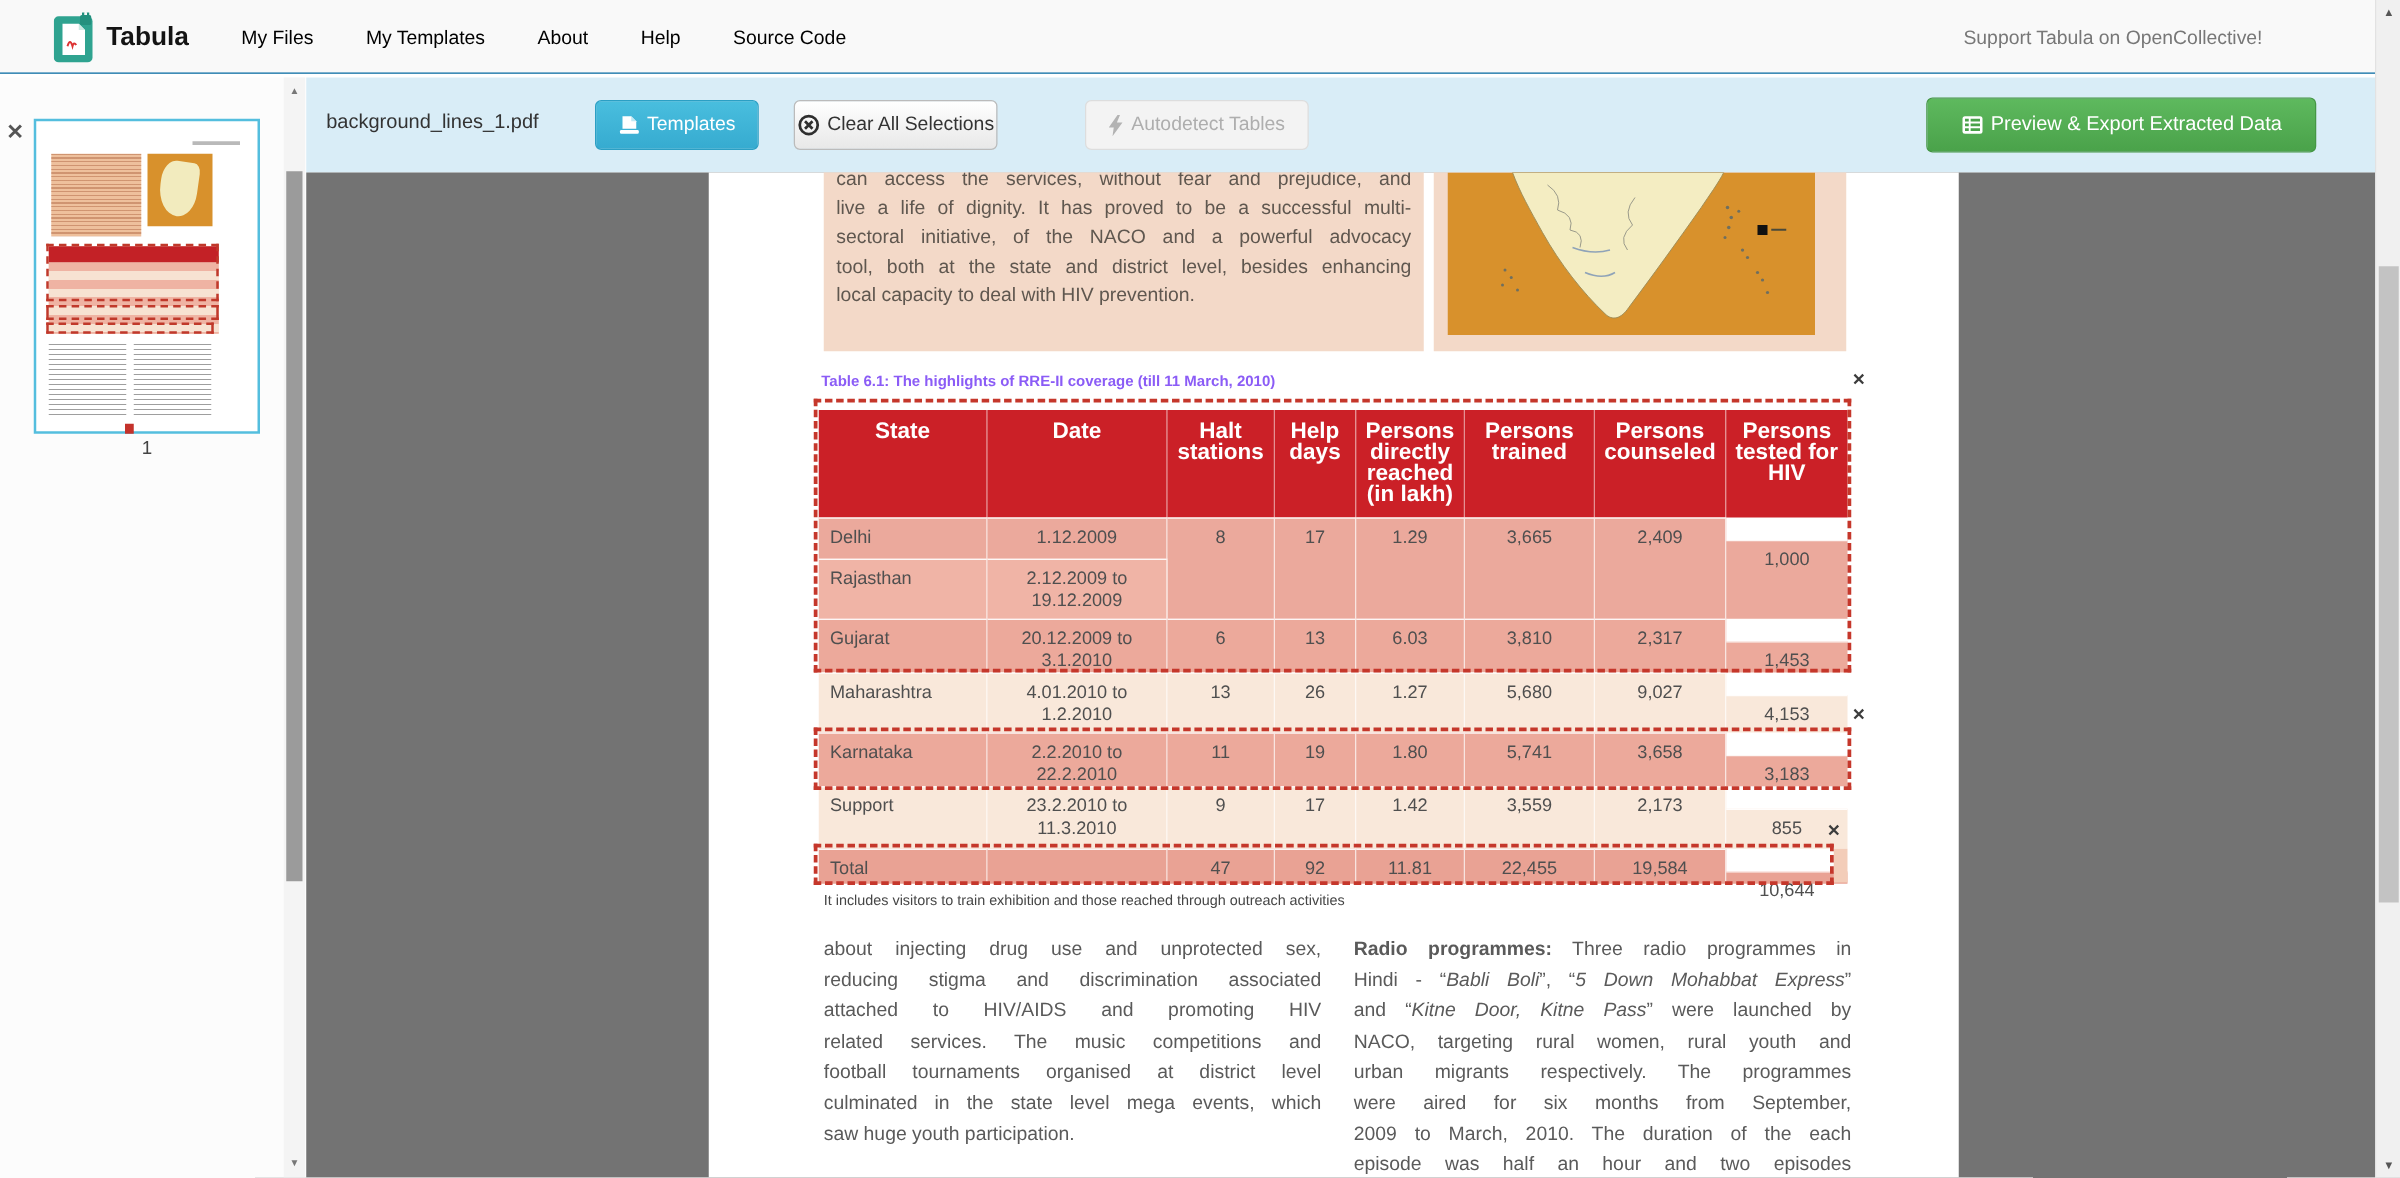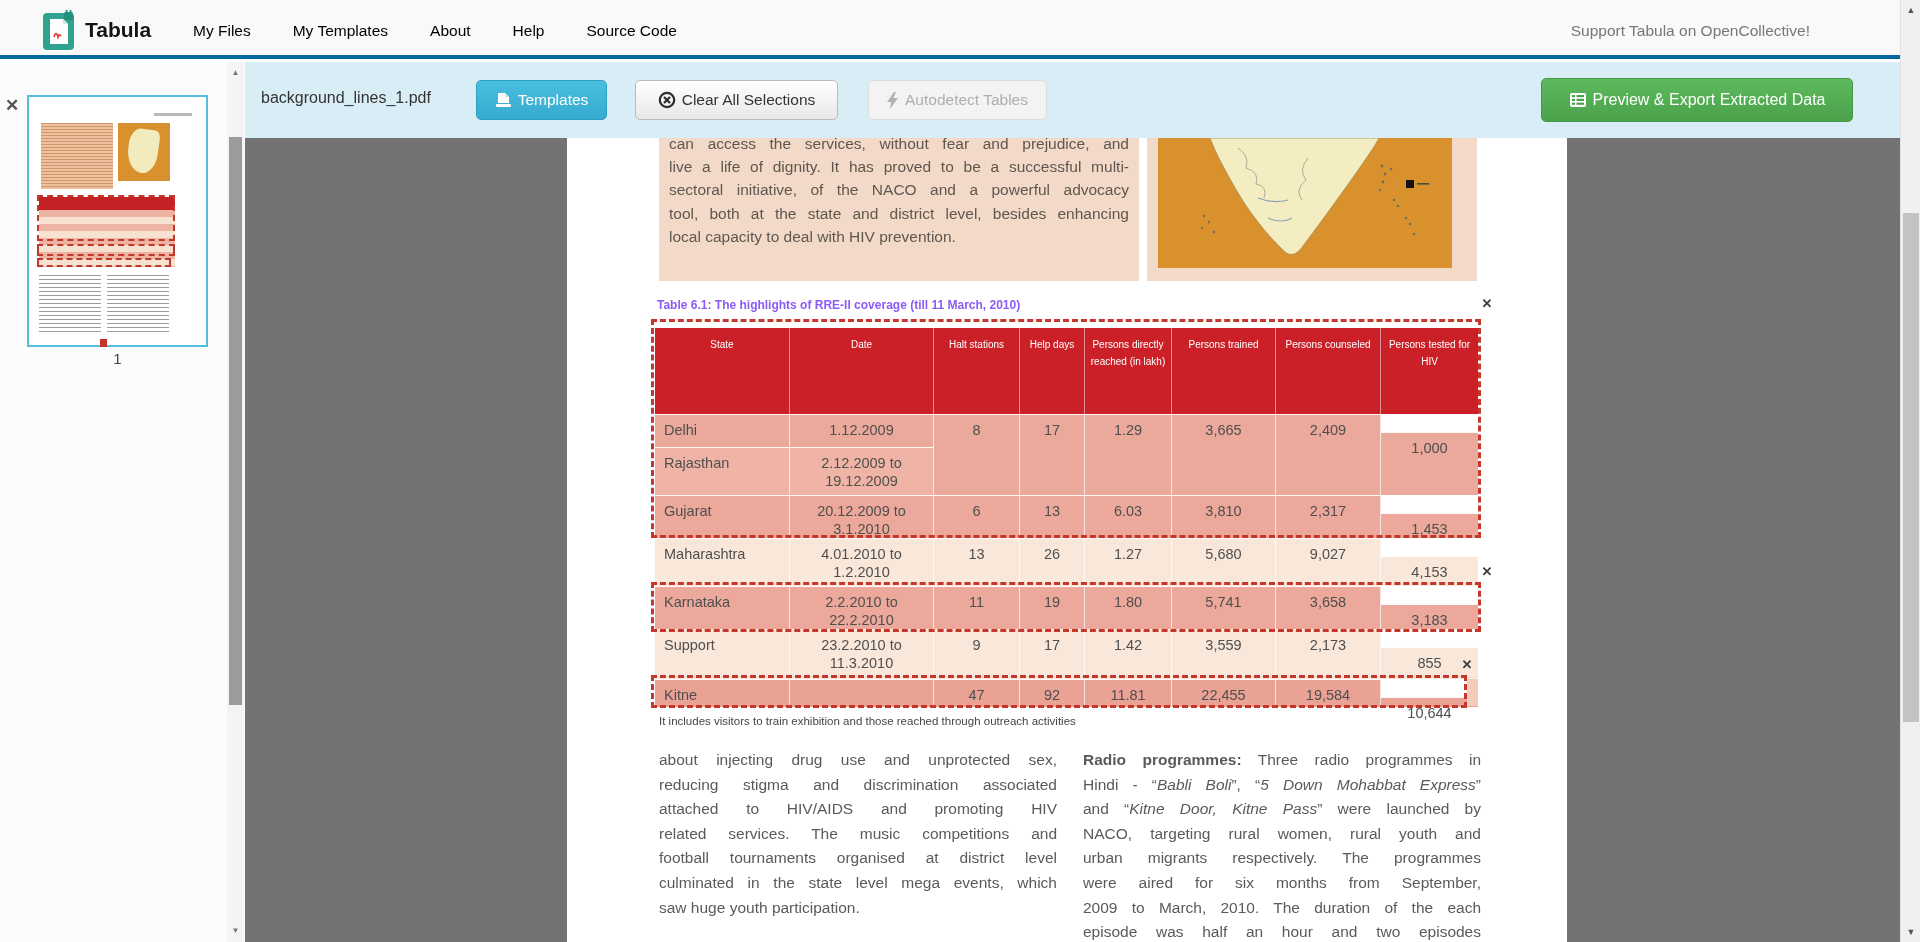--- a/index.html
+++ b/index.html
@@ -1,20 +1,20 @@
 <!DOCTYPE html>
 <html><head>
 <meta charset="utf-8">
 <style>
   * { margin:0; padding:0; box-sizing:border-box; }
   html,body { width:1920px; height:942px; overflow:hidden; font-family:"Liberation Sans",sans-serif; background:#fff; }
   #app { position:relative; width:1920px; height:942px; }
 
   
-  #navbar { position:absolute; left:0; top:0; width:1900px; height:59px; background:#f9f9f9; border-bottom:4px solid #0369a1; }
+  #navbar { position:absolute; left:0; top:0; width:1900px; height:59px; background:#f9f9f9; border-bottom:1px solid #0369a1; }
   #brand { position:absolute; left:43px; top:10px; display:flex; align-items:center; gap:8px; }
   #brand-text { font-size:21px; font-weight:700; color:#141414; }
   #nav-menu { position:absolute; left:193px; top:0; height:62px; display:flex; align-items:center; gap:42px; }
   .nav-item { font-size:15.5px; color:#000000; cursor:pointer; white-space:nowrap; }
   #support { position:absolute; right:90px; top:0; height:62px; display:flex; align-items:center; font-size:15.5px; color:#777; cursor:pointer; }
 
   
   #main-scrollbar { position:absolute; left:1900px; top:0; width:20px; height:942px; background:#f0f0f0; border-left:1px solid #e2e2e2; }
   #main-scrollbar .arr { position:absolute; left:0; width:20px; height:16px; font-size:9px; color:#555; text-align:center; line-height:16px; cursor:pointer; }
   #msb-up { top:2px; } #msb-down { bottom:2px; }
@@ -43,39 +43,39 @@
   #side-scrollbar { position:absolute; left:227px; top:0; width:17px; height:880px; background:#f4f4f4; }
   #side-scrollbar .arr { position:absolute; left:0; width:17px; height:14px; font-size:8px; color:#777; text-align:center; line-height:14px; cursor:pointer; }
   #ssb-up { top:4px; } #ssb-down { bottom:4px; }
   #ssb-thumb { position:absolute; left:2px; top:75px; width:13px; height:568px; background:#9b9b9b; cursor:pointer; }
 
   
   #toolbar { position:absolute; left:245px; top:62px; width:1655px; height:76px; background:#d9edf7; }
   #filename { position:absolute; left:16px; top:27px; font-size:16px; color:#333; }
   .btn { position:absolute; top:18px; height:40px; display:flex; align-items:center; justify-content:center; gap:6px; border-radius:5px; font-size:15.5px; cursor:pointer; white-space:nowrap; }
   #btn-templates { left:231px; width:131px; background:linear-gradient(#49bede,#36abd0); border:1px solid #2b9fc4; color:#fff; }
-  #btn-clear { left:390px; width:203px; background:linear-gradient(#ffffff,#e8e8e8); border:1px solid #bbb; color:#333; }
+  #btn-clear { left:390px; width:163px; background:linear-gradient(#ffffff,#e8e8e8); border:1px solid #bbb; color:#333; }
   #btn-autodetect { left:623px; width:179px; background:#f3f3f3; border:1px solid #ddd; color:#aeaeae; cursor:default; }
   #btn-export { left:1296px; top:16px; width:312px; height:44px; background:linear-gradient(#5eb95e,#4aa24a); border:1px solid #459745; color:#fff; font-size:16px; }
 
   #docarea { position:absolute; left:245px; top:138px; width:1655px; height:804px; background:#737373; }
   #pdf-page { position:absolute; left:322px; top:0; width:1000px; height:804px; background:#fff; cursor:crosshair; }
 
   
   #pink-block { position:absolute; left:92px; top:0; width:480px; height:143px; background:#f3d9c8; padding:0 10px; overflow:hidden; color:#5f574f; font-size:15.5px; line-height:23.2px; }
   #pink-block .pl:first-child { margin-top:-6px; }
   #map-wrap { position:absolute; left:580px; top:0; width:330px; height:143px; background:#f3d9c8; }
   #map-wrap svg { position:absolute; left:11px; top:0; }
 
   #table-title { position:absolute; left:90px; top:160px; width:560px; font-size:12px; font-weight:700; color:#8b5cf6; }
 
   #extract-table { position:absolute; left:88px; top:190px; display:grid;
       grid-template-columns:135px 144px 86px 65px 87px 104px 105px 97px;
       grid-template-rows:86px 33px 48px 43px 48px 43px 50px 28px; }
-  .th { background:#cb2027; color:#fff; font-size:10px; font-weight:400; line-height:17px; display:flex; justify-content:center; text-align:center; padding:8px 4px 0; border-right:1px solid rgba(255,255,255,.5); }
+  .th { background:#cb2027; color:#fff; font-size:18px; font-weight:700; line-height:17px; display:flex; justify-content:center; text-align:center; padding:8px 4px 0; border-right:1px solid rgba(255,255,255,.5); }
   .th.c7 { border-right:none; }
   .td { font-size:14.5px; line-height:18px; color:#4f4f4f; display:flex; justify-content:center; text-align:center; padding:6px 3px 0; border-top:1px solid rgba(255,255,255,.9); border-right:1px solid rgba(255,255,255,.7); }
   .td.left { justify-content:flex-start; padding-left:9px; text-align:left; }
   .td.c7 { border-right:none;margin-top:18px; }
   .r0 { background:#eba99c; } .r1 { background:#f0b4a6; } .r2 { background:#eca99b; }
   .r3 { background:#f9e8da; } .r4 { background:#eca99b; } .r5 { background:#f9e8da; }
   .r6 { background:#e9a294; }
   #total-stub { position:absolute; left:900px; top:541px; width:11px; height:27px; background:#f3cdb9; }
 
   .sel { position:absolute; border:3px dashed #c5372b; cursor:move; }
@@ -277,21 +277,21 @@
           <div class="td c6 r4" style="grid-area: 6 / 7;">3,658</div>
           <div class="td c7 r4" style="grid-area: 6 / 8;">3,183</div>
           <div class="td c0 r5 left" style="grid-area: 7 / 1;">Support</div>
           <div class="td c1 r5" style="grid-area: 7 / 2;">23.2.2010 to 11.3.2010</div>
           <div class="td c2 r5" style="grid-area: 7 / 3;">9</div>
           <div class="td c3 r5" style="grid-area: 7 / 4;">17</div>
           <div class="td c4 r5" style="grid-area: 7 / 5;">1.42</div>
           <div class="td c5 r5" style="grid-area: 7 / 6;">3,559</div>
           <div class="td c6 r5" style="grid-area: 7 / 7;">2,173</div>
           <div class="td c7 r5" style="grid-area: 7 / 8;">855</div>
-          <div class="td c0 r6 left" style="grid-area: 8 / 1;">Kitne</div>
+          <div class="td c0 r6 left" style="grid-area: 8 / 1;">Total</div>
           <div class="td c1 r6" style="grid-area: 8 / 2;"></div>
           <div class="td c2 r6" style="grid-area: 8 / 3;">47</div>
           <div class="td c3 r6" style="grid-area: 8 / 4;">92</div>
           <div class="td c4 r6" style="grid-area: 8 / 5;">11.81</div>
           <div class="td c5 r6" style="grid-area: 8 / 6;">22,455</div>
           <div class="td c6 r6" style="grid-area: 8 / 7;">19,584</div>
           <div class="td c7 r6" style="grid-area: 8 / 8;">10,644</div>
         </div>
       <div id="total-stub"></div>
 

